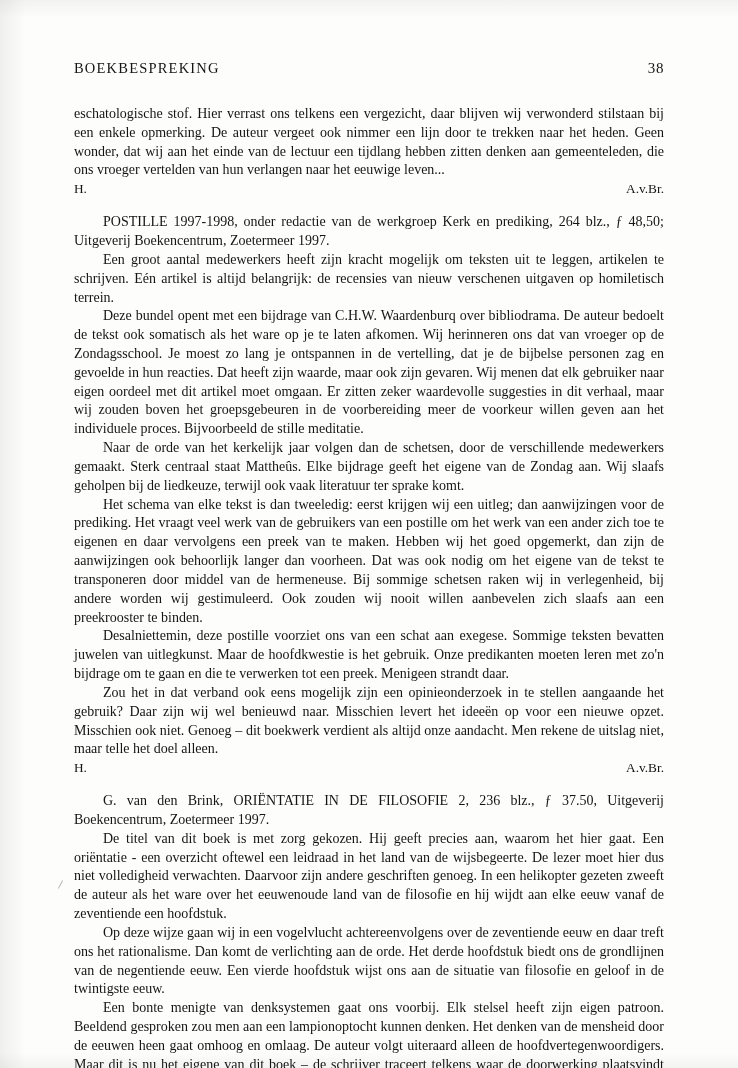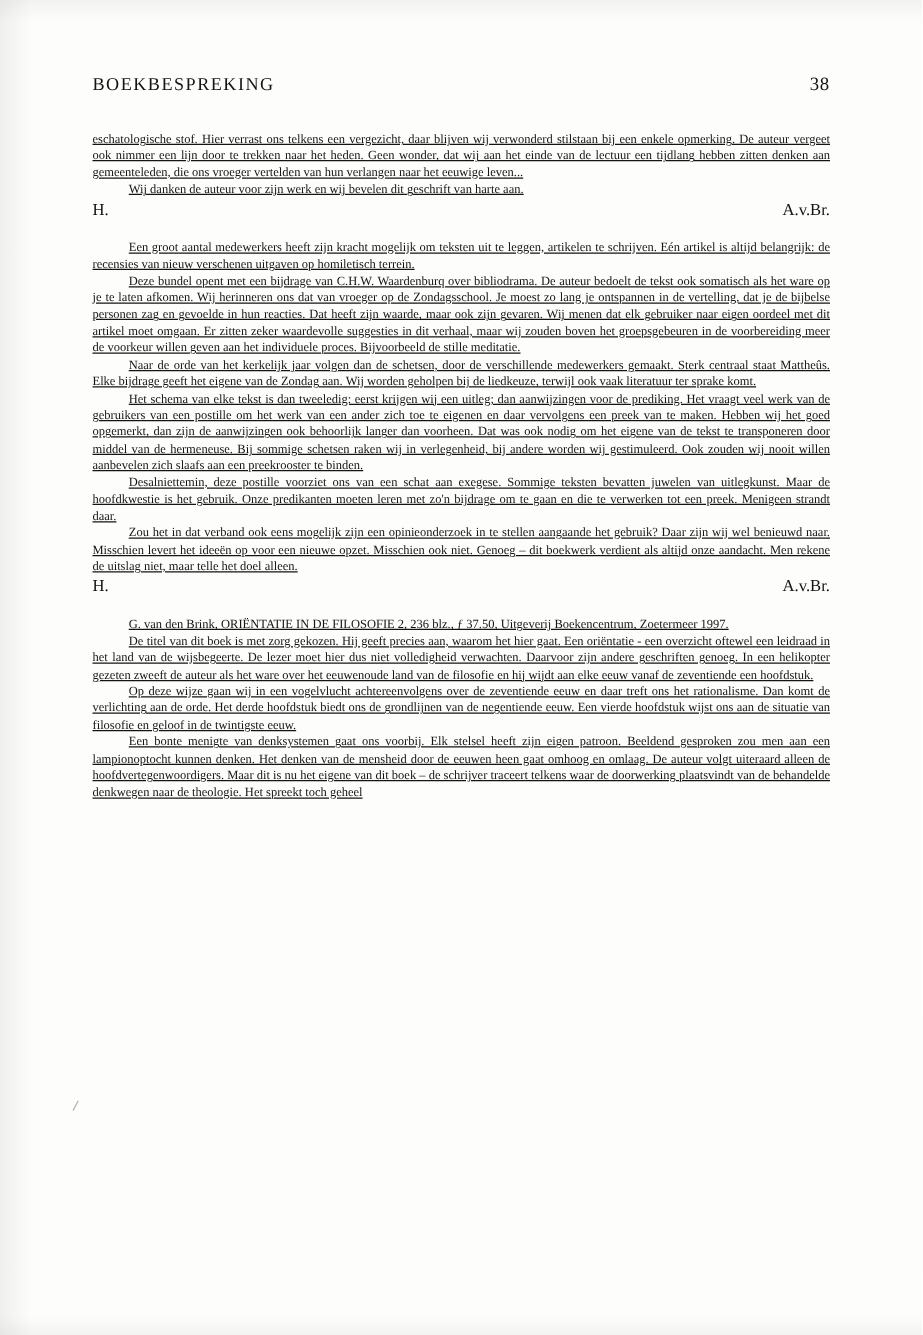--- a/index.html
+++ b/index.html
@@ -33,26 +33,25 @@
   }
   .runhead .title {
     font-weight: normal;
     letter-spacing: 1.2px;
   }
   .runhead .folio {
     font-size: 15px;
   }
   p {
     margin: 0;
-    font-size: 10px;
+    font-size: 14px;
     line-height: 1.345;
     text-align: justify;
     text-justify: inter-word;
     hyphens: manual;
-    text-decoration: underline;
   }
   p.indent {
     text-indent: 29px;
   }
   p.hang {
     text-indent: 29px;
   }
   .sigline {
     display: flex;
     justify-content: space-between;
@@ -100,31 +99,31 @@
   <div class="tick"></div>
 
   <div class="content">
 
     <div class="runhead">
       <span class="title">BOEKBESPREKING</span>
       <span class="folio">38</span>
     </div>
 
     <p>eschatologische stof. Hier verrast ons telkens een vergezicht, daar blijven wij verwonderd stilstaan bij een enkele opmerking. De auteur vergeet ook nimmer een lijn door te trekken naar het heden. Geen wonder, dat wij aan het einde van de lectuur een tijdlang hebben zitten denken aan gemeenteleden, die ons vroeger vertelden van hun verlangen naar het eeuwige leven...</p>
-    <p class="indent">Wij danken de auteur voor zijn werk en wij bevelen dit geschrift van harte aan.</p>
 
     <div class="sigline">
       <span>H.</span>
       <span>A.v.Br.</span>
     </div>
 
     <div class="entry">
+      <p class="hang">POSTILLE 1997-1998, onder redactie van de werkgroep Kerk en prediking, 264 blz., ƒ 48,50; Uitgeverij Boekencentrum, Zoetermeer 1997.</p>
       <p class="indent">Een groot aantal medewerkers heeft zijn kracht mogelijk om teksten uit te leggen, artikelen te schrijven. Eén artikel is altijd belangrijk: de recensies van nieuw verschenen uitgaven op homiletisch terrein.</p>
       <p class="indent">Deze bundel opent met een bijdrage van C.H.W. Waardenburq over bibliodrama. De auteur bedoelt de tekst ook somatisch als het ware op je te laten afkomen. Wij herinneren ons dat van vroeger op de Zondagsschool. Je moest zo lang je ontspannen in de vertelling, dat je de bijbelse personen zag en gevoelde in hun reacties. Dat heeft zijn waarde, maar ook zijn gevaren. Wij menen dat elk gebruiker naar eigen oordeel met dit artikel moet omgaan. Er zitten zeker waardevolle suggesties in dit verhaal, maar wij zouden boven het groepsgebeuren in de voorbereiding meer de voorkeur willen geven aan het individuele proces. Bijvoorbeeld de stille meditatie.</p>
-      <p class="indent">Naar de orde van het kerkelijk jaar volgen dan de schetsen, door de verschillende medewerkers gemaakt. Sterk centraal staat Mattheûs. Elke bijdrage geeft het eigene van de Zondag aan. Wij worden geholpen bij de liedkeuze, terwijl ook vaak literatuur ter sprake komt.</p>
+      <p class="indent">Naar de orde van het kerkelijk jaar volgen dan de schetsen, door de verschillende medewerkers gemaakt. Sterk centraal staat Mattheûs. Elke bijdrage geeft het eigene van de Zondag aan. Wij slaafs geholpen bij de liedkeuze, terwijl ook vaak literatuur ter sprake komt.</p>
       <p class="indent">Het schema van elke tekst is dan tweeledig: eerst krijgen wij een uitleg; dan aanwijzingen voor de prediking. Het vraagt veel werk van de gebruikers van een postille om het werk van een ander zich toe te eigenen en daar vervolgens een preek van te maken. Hebben wij het goed opgemerkt, dan zijn de aanwijzingen ook behoorlijk langer dan voorheen. Dat was ook nodig om het eigene van de tekst te transponeren door middel van de hermeneuse. Bij sommige schetsen raken wij in verlegenheid, bij andere worden wij gestimuleerd. Ook zouden wij nooit willen aanbevelen zich slaafs aan een preekrooster te binden.</p>
       <p class="indent">Desalniettemin, deze postille voorziet ons van een schat aan exegese. Sommige teksten bevatten juwelen van uitlegkunst. Maar de hoofdkwestie is het gebruik. Onze predikanten moeten leren met zo'n bijdrage om te gaan en die te verwerken tot een preek. Menigeen strandt daar.</p>
       <p class="indent">Zou het in dat verband ook eens mogelijk zijn een opinieonderzoek in te stellen aangaande het gebruik? Daar zijn wij wel benieuwd naar. Misschien levert het ideeën op voor een nieuwe opzet. Misschien ook niet. Genoeg – dit boekwerk verdient als altijd onze aandacht. Men rekene de uitslag niet, maar telle het doel alleen.</p>
       <div class="sigline">
         <span>H.</span>
         <span>A.v.Br.</span>
       </div>
     </div>
 
     <div class="entry">

